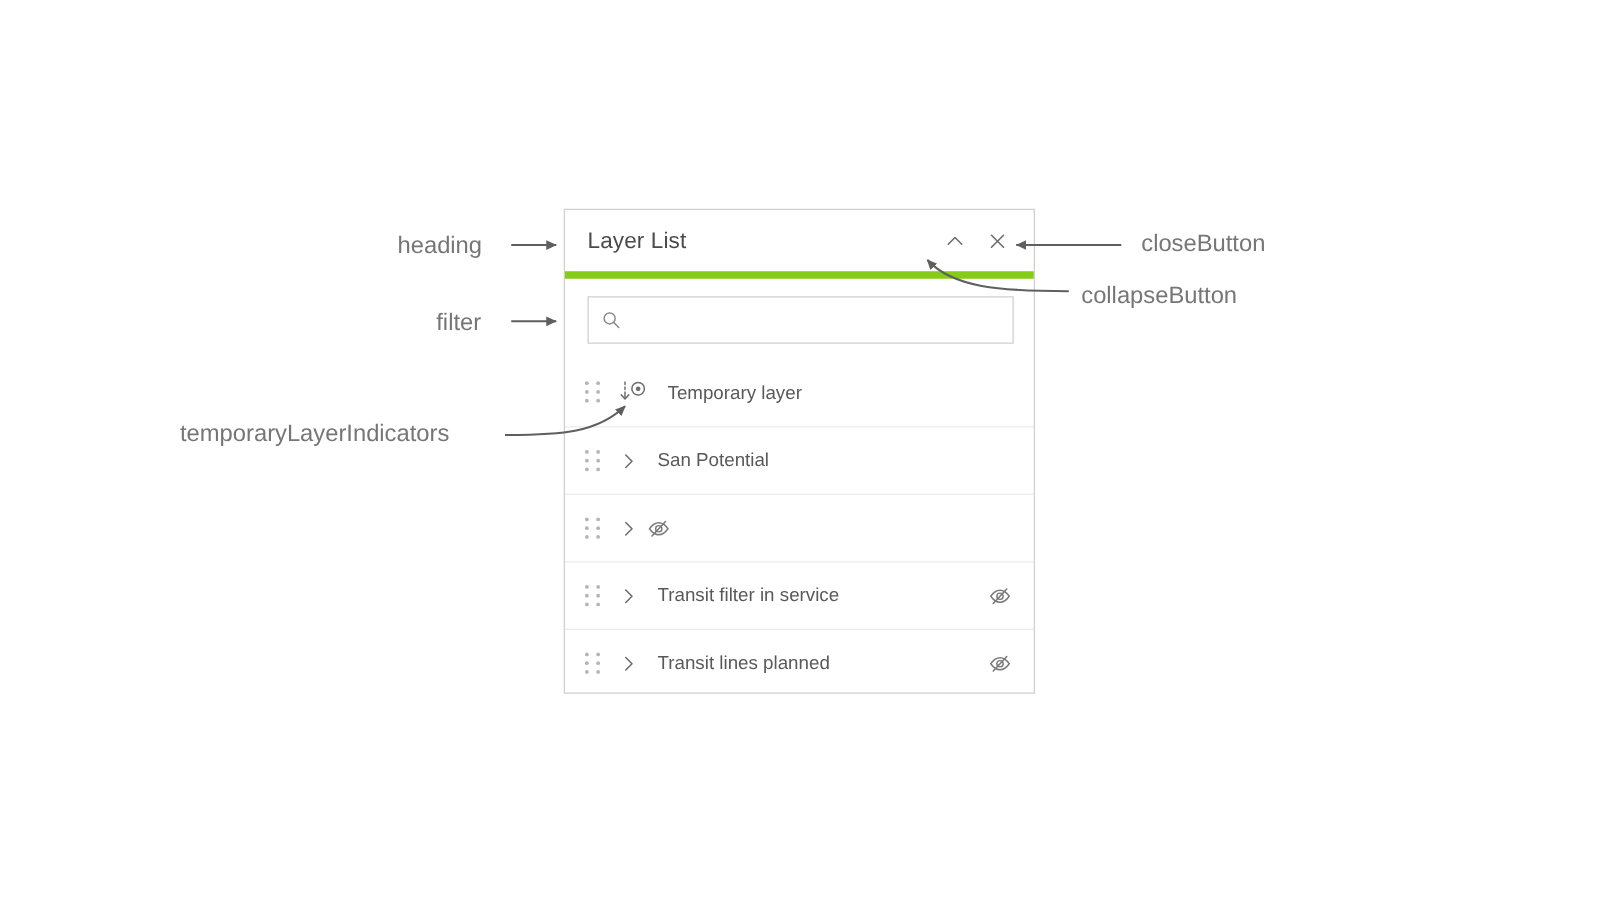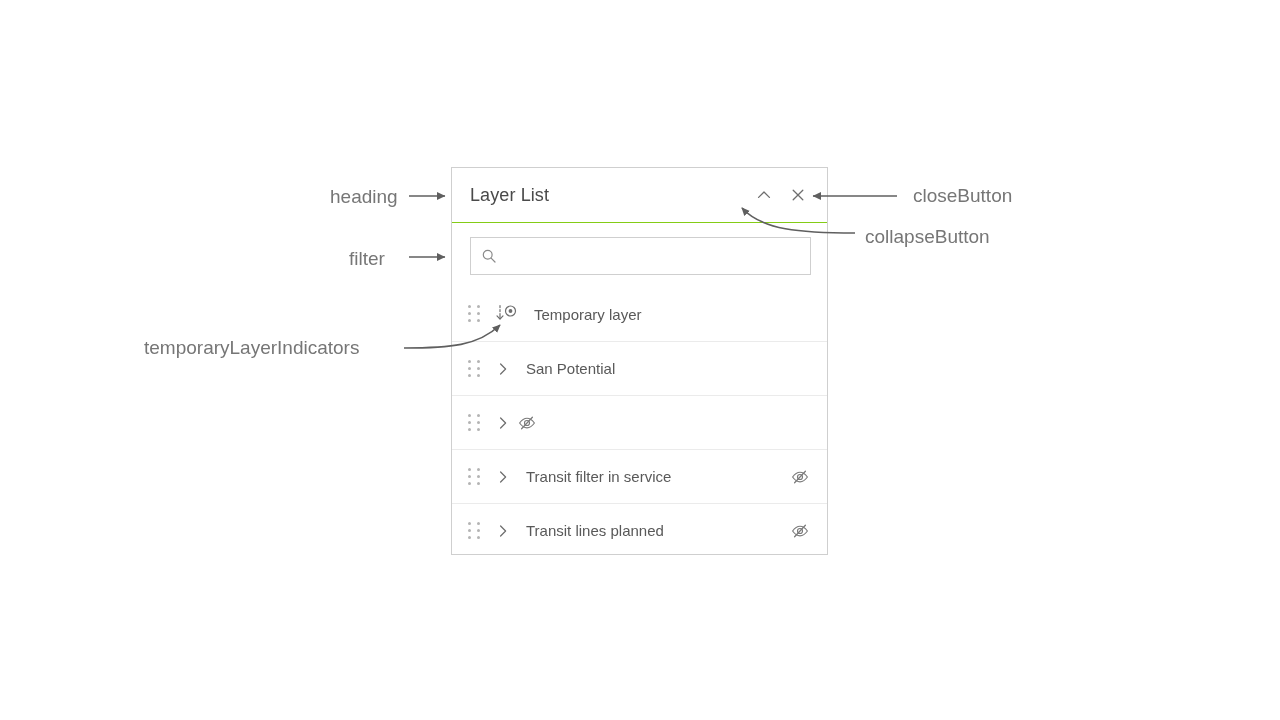--- a/index.html
+++ b/index.html
@@ -58,21 +58,21 @@
     flex-direction: column;
   }
 
   .panel-header {
     height: 55px;
     flex: 0 0 55px;
     display: flex;
     align-items: center;
     padding: 0 12px 0 18px;
     box-sizing: border-box;
-    border-bottom: 1px solid #84cc16;
+    border-bottom: 6px solid #84cc16;
   }
 
   .panel-title {
     font-size: 18px;
     color: #4a4a4a;
     flex: 1 1 auto;
     letter-spacing: 0.1px;
   }
 
   .header-btn {
@@ -220,21 +220,21 @@
 
     <line x1="409" y1="257" x2="445" y2="257" stroke="#5f5f5f" stroke-width="1.6" marker-end="url(#ah-right)"></line>
 
     <line x1="897" y1="196" x2="813" y2="196" stroke="#5f5f5f" stroke-width="1.6" marker-end="url(#ah-left)"></line>
 
     <path d="M 855,233 C 800,233 762,230 742,208" fill="none" stroke="#5f5f5f" stroke-width="1.7" marker-end="url(#ah-curve)"></path>
 
     <path d="M 404,348 C 450,348 478,346 500,325" fill="none" stroke="#5f5f5f" stroke-width="1.7" marker-end="url(#ah-curve)"></path>
   </svg>
 
-  <div class="anno-label" style="left:318px; top:187px;margin-left:12px;">heading</div>
+  <div class="anno-label" style="left:318px; top:187px;">heading</div>
 
   <div class="anno-label" style="left:349px; top:249px;">filter</div>
 
   <div class="anno-label" style="left:144px; top:338px;">temporaryLayerIndicators</div>
 
   <div class="anno-label" style="left:913px; top:186px;">closeButton</div>
 
   <div class="anno-label" style="left:865px; top:227px;text-align:right;">collapseButton</div>
 
   <div class="layer-panel">

